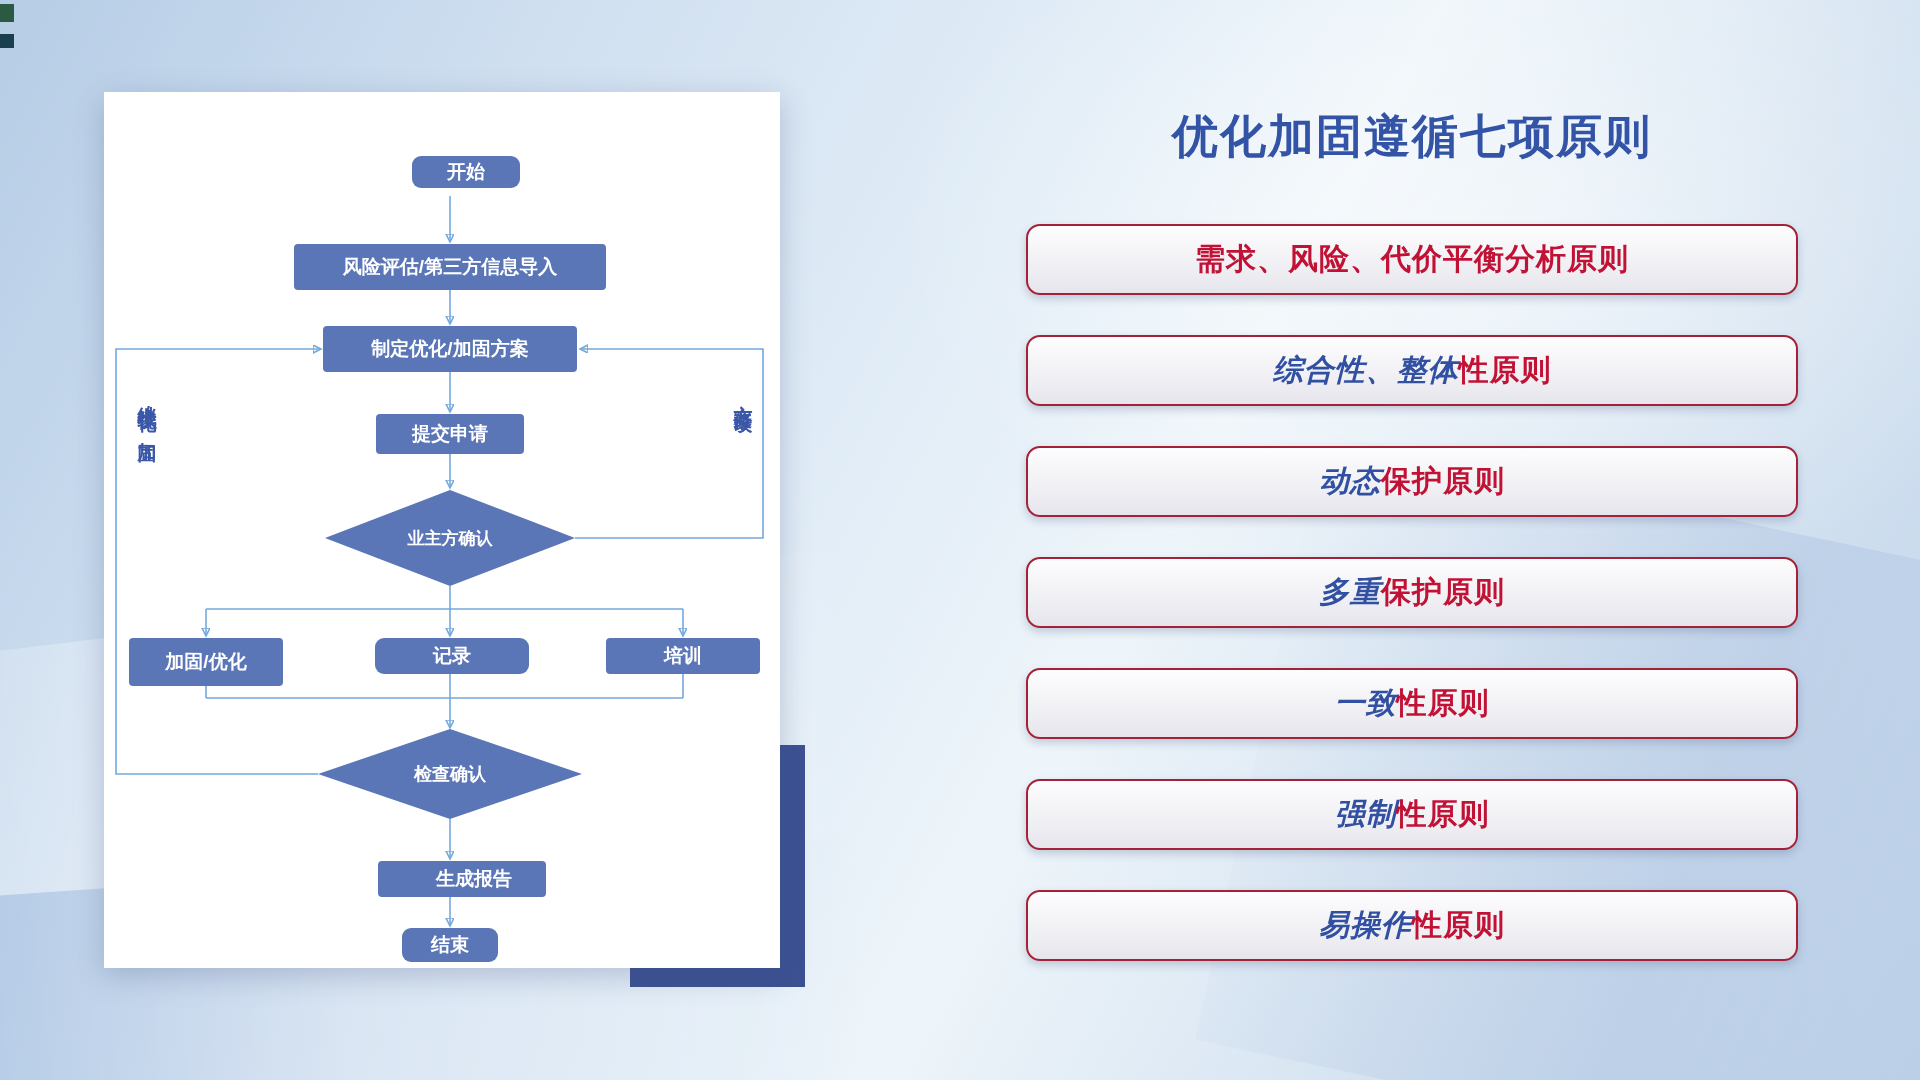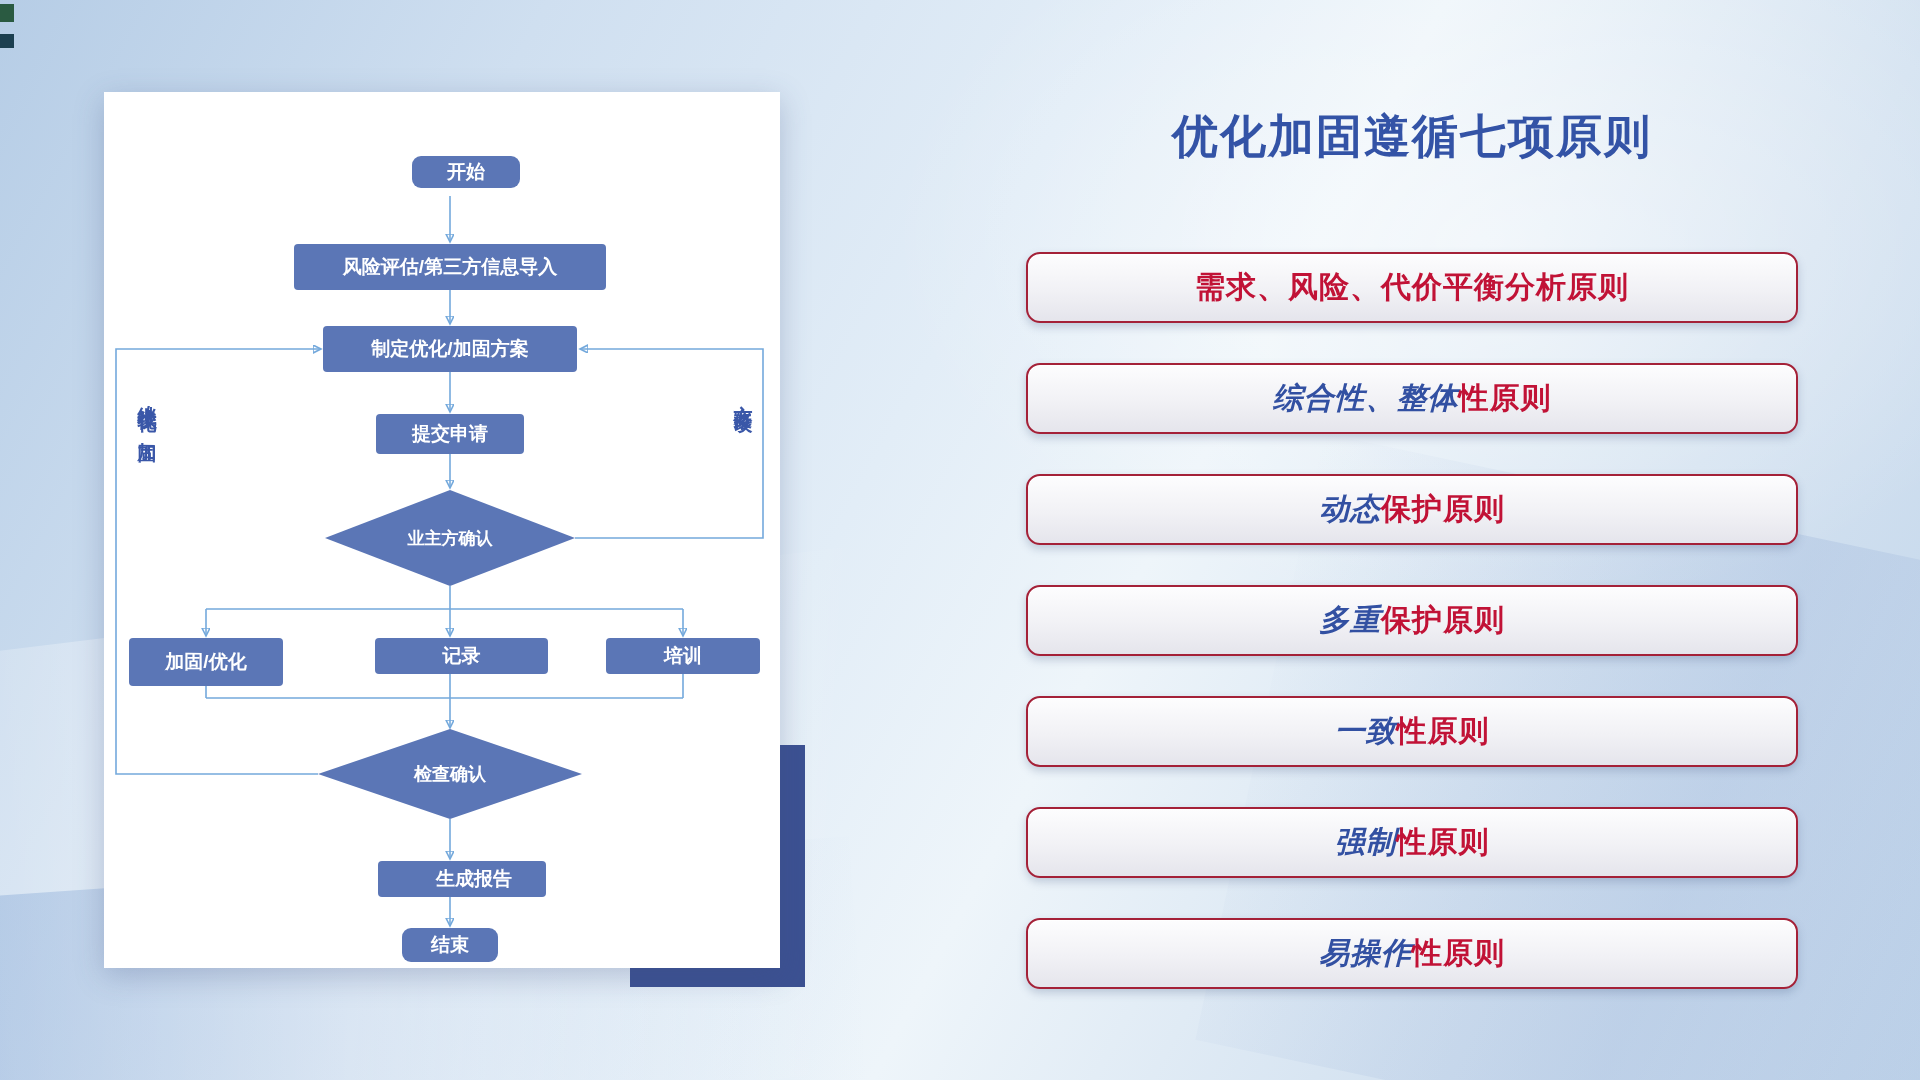--- a/index.html
+++ b/index.html
@@ -27,34 +27,34 @@
   .node{position:absolute;display:flex;align-items:center;justify-content:center;background:#5b76b6;color:#fff;
     font-weight:bold;font-size:19px;border-radius:4px;white-space:nowrap;z-index:3;}
   .round{border-radius:9px;}
   .diamond{clip-path:polygon(50% 0,100% 50%,50% 100%,0 50%);border-radius:0;}
   .n-start{left:280px;top:64px;width:108px;height:32px;margin-left:28px;}
   .n-risk{left:190px;top:152px;width:312px;height:46px;}
   .n-plan{left:219px;top:234px;width:254px;height:46px;}
   .n-submit{left:272px;top:322px;width:148px;height:40px;}
   .n-d1{left:221px;top:398px;width:250px;height:96px;font-size:17px;}
   .n-boxa{left:25px;top:546px;width:154px;height:48px;}
-  .n-boxb{left:271px;top:546px;width:173px;height:36px;}
+  .n-boxb{left:271px;top:546px;width:154px;height:36px;border-radius:9px;}
   .n-boxc{left:502px;top:546px;width:154px;height:36px;}
   .n-d2{left:214px;top:637px;width:264px;height:90px;font-size:18px;}
   .n-report{left:274px;top:769px;width:144px;height:36px;padding-left:24px;}
   .n-end{left:298px;top:836px;width:96px;height:34px;border-radius:9px;}
   .vlabel{position:absolute;writing-mode:vertical-rl;text-orientation:upright;color:#3a57a8;font-weight:bold;
     font-size:19px;letter-spacing:3px;z-index:3;}
   .vlabel-left{left:30px;top:298px;height:170px;}
   .vlabel-right{left:626px;top:298px;height:120px;}
 
   
   .title{position:absolute;left:1026px;top:106px;width:772px;text-align:center;font-size:46px;font-weight:bold;
     color:#3353a6;letter-spacing:2px;z-index:2;}
-  .principles{position:absolute;left:1026px;top:252px;width:772px;display:flex;flex-direction:column;gap:40px;z-index:2;}
+  .principles{position:absolute;left:1026px;top:224px;width:772px;display:flex;flex-direction:column;gap:40px;z-index:2;}
   .principle{height:71px;box-sizing:border-box;border:2px solid #a42138;border-radius:14px;
     background:linear-gradient(180deg,#fdfdfe 0%,#f1f1f5 55%,#e5e5ec 100%);
     box-shadow:0 4px 9px rgba(80,100,140,.28),inset 0 1px 0 #fff;
     display:flex;align-items:center;justify-content:center;font-size:30px;font-weight:bold;letter-spacing:1px;}
   .p-blue{color:#3250a2;font-style:italic;}
   .p-red{color:#c11236;}
 </style>
 </head>
 <body>
 

